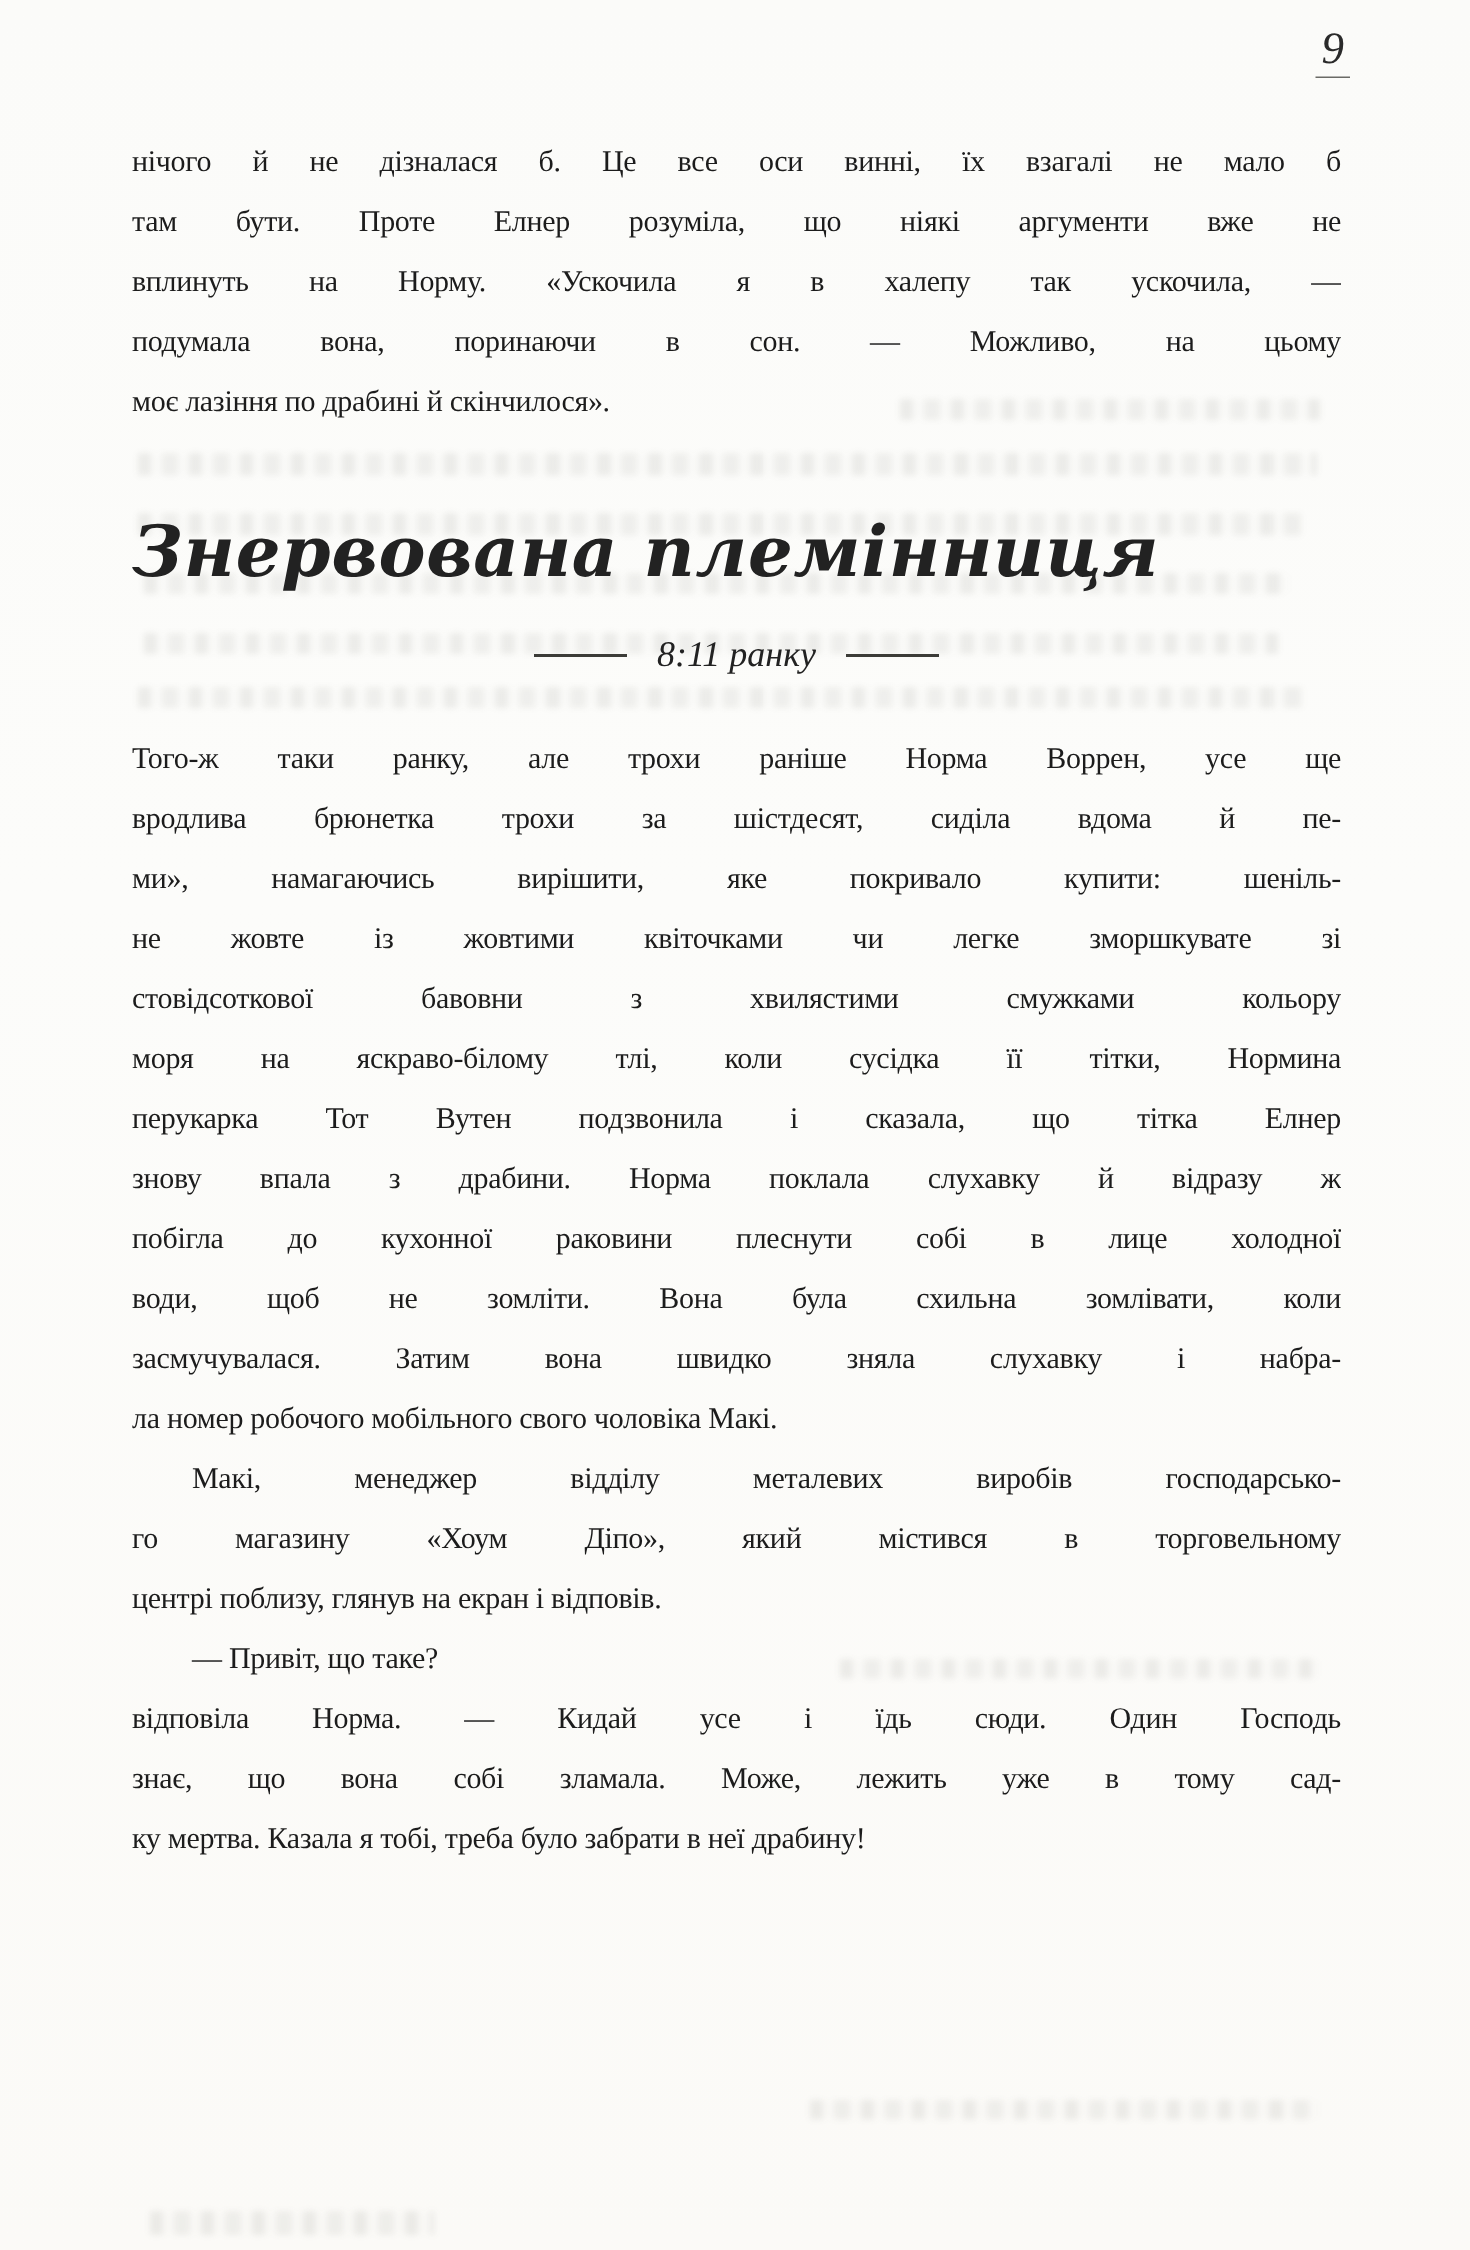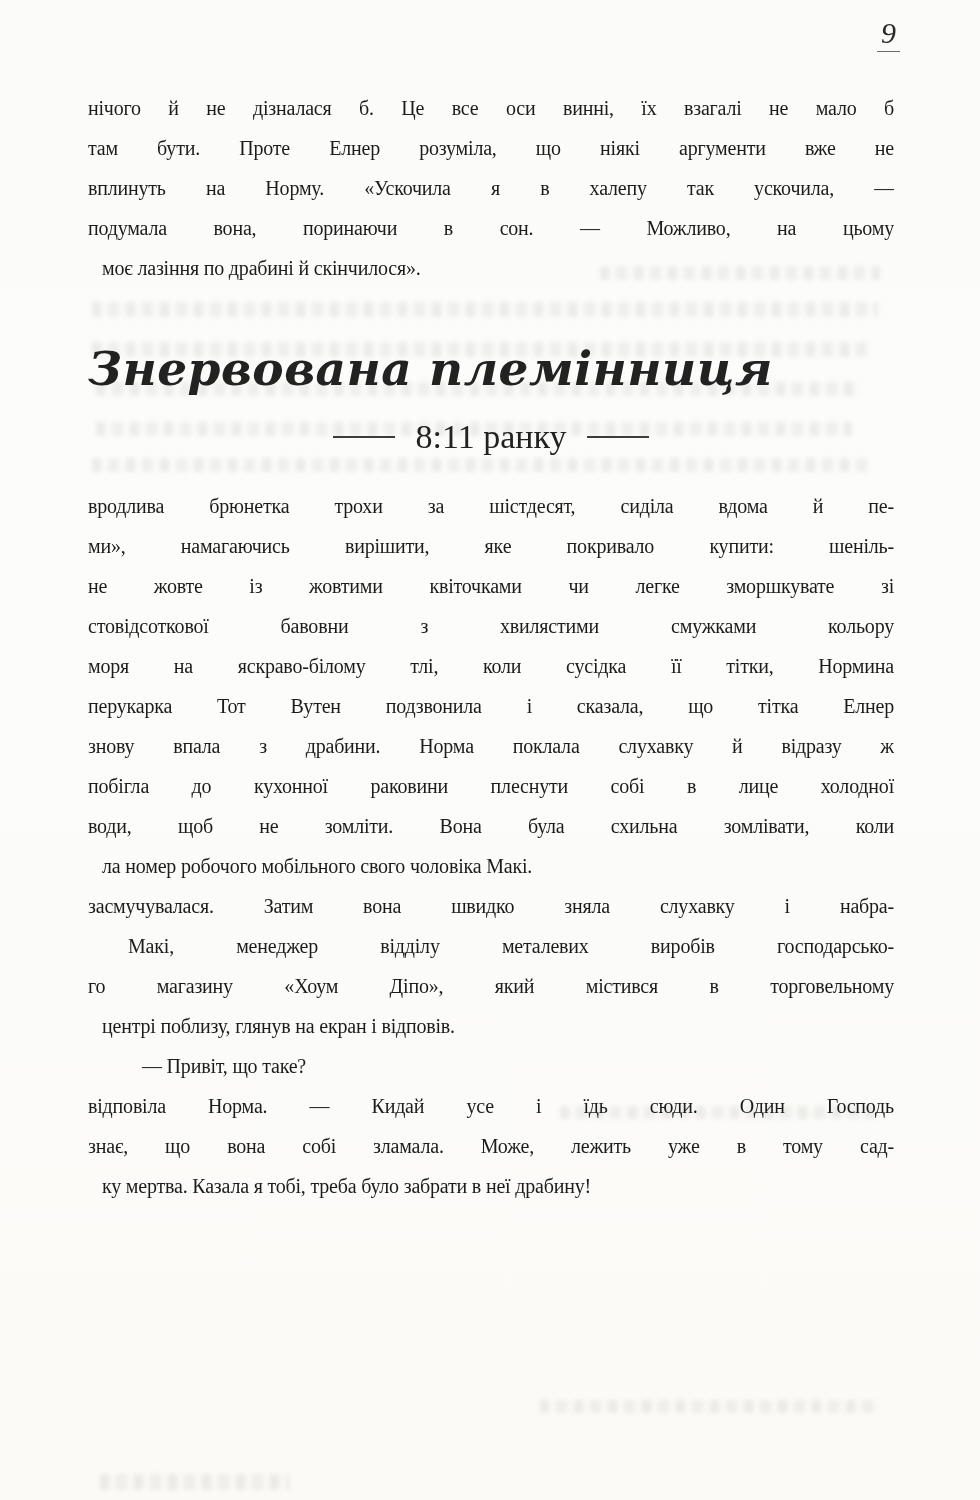--- a/index.html
+++ b/index.html
@@ -65,21 +65,20 @@
   .line {
     text-align: justify;
     text-align-last: justify;
     white-space: normal;
     height: 40px;
     overflow: hidden;
   }
   .line.line-last {
     text-align: right;
     text-align-last: left;
-    margin-left: 14px;
   }
   .line.indent {
     text-indent: 40px;
   }
 
   .chapter-title {
     margin-top: 50px;
     height: 64px;
     text-align: left;
     font-family: "DejaVu Serif", serif;
@@ -98,21 +97,22 @@
     align-items: center;
     justify-content: center;
     gap: 20px;
   }
   .time-rule {
     width: 62px;
     height: 2px;
     background: #3c3c38;
   }
   .time-label {
-    font-size: 34px;
+    font-style: italic;
+    font-size: 24px;
     color: #222;
     white-space: nowrap;
   }
 
   .body-text {
     margin-top: 30px;
   }
 </style>
 </head>
 <body>
@@ -144,31 +144,32 @@
     <div class="chapter-title">Знервована племінниця</div>
 
     <div class="time-row">
       <span class="time-rule"></span>
       <span class="time-label">8:11 ранку</span>
       <span class="time-rule"></span>
     </div>
 
     <div class="body-text">
       <div class="para">
+          <div class="line">Того-ж таки ранку, але трохи раніше Норма Воррен, усе ще</div>
           <div class="line">вродлива брюнетка трохи за шістдесят, сиділа вдома й пе-</div>
           <div class="line">ми», намагаючись вирішити, яке покривало купити: шеніль-</div>
           <div class="line">не жовте із жовтими квіточками чи легке зморшкувате зі</div>
           <div class="line">стовідсоткової бавовни з хвилястими смужками кольору</div>
           <div class="line">моря на яскраво-білому тлі, коли сусідка її тітки, Нормина</div>
           <div class="line">перукарка Тот Вутен подзвонила і сказала, що тітка Елнер</div>
           <div class="line">знову впала з драбини. Норма поклала слухавку й відразу ж</div>
           <div class="line">побігла до кухонної раковини плеснути собі в лице холодної</div>
           <div class="line">води, щоб не зомліти. Вона була схильна зомлівати, коли</div>
+          <div class="line">засмучувалася. Затим вона швидко зняла слухавку і набра-</div>
           <div class="line line-last">ла номер робочого мобільного свого чоловіка Макі.</div>
-          <div class="line">засмучувалася. Затим вона швидко зняла слухавку і набра-</div>
         </div>
       <div class="para">
           <div class="line indent">Макі, менеджер відділу металевих виробів господарсько-</div>
           <div class="line">го магазину «Хоум Діпо», який містився в торговельному</div>
           <div class="line line-last">центрі поблизу, глянув на екран і відповів.</div>
         </div>
       <div class="para">
           <div class="line line-last indent">— Привіт, що таке?</div>
         </div>
       <div class="para">

